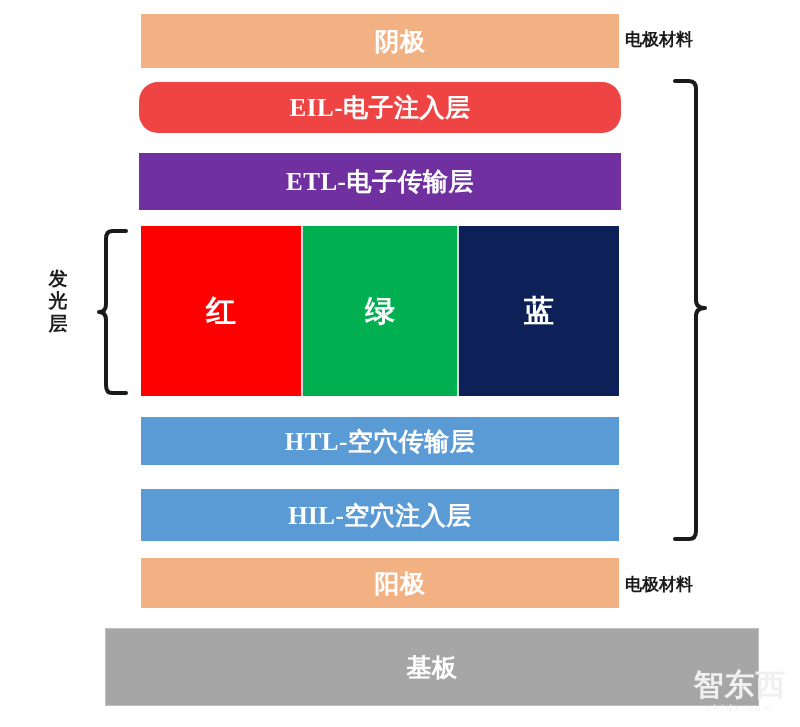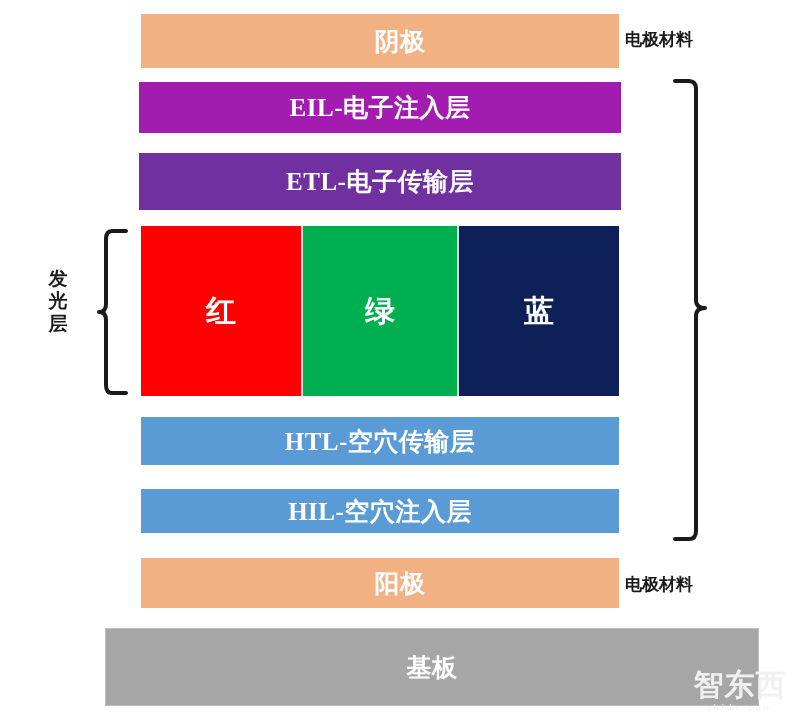--- a/index.html
+++ b/index.html
@@ -136,21 +136,21 @@
 </head>
 <body>
 
 <div id="diagram">
 
   <div class="layer electrode" style="left: 141px; top: 14px; width: 478px; height: 54px; background: rgb(242, 177, 131);">
     <span class="layer-label">阴极</span>
   </div>
   <div class="side-note" style="left:625px; top:28px;">电极材料</div>
 
-  <div class="layer purple" style="left: 139px; top: 82px; width: 482px; height: 51px; background: #a21caf;">
+  <div class="layer purple" style="left: 139px; top: 82px; width: 482px; height: 51px; background: #ef4444; border-radius: 19px;">
     <span class="layer-label">EIL-电子注入层</span>
   </div>
 
   <div class="layer purple" style="left: 139px; top: 153px; width: 482px; height: 57px; background: rgb(112, 48, 160);">
     <span class="layer-label">ETL-电子传输层</span>
   </div>
 
   <div class="emissive-row">
     <div class="subpixel red" style="background: rgb(254, 0, 0);">
       <span>红</span>
@@ -170,21 +170,21 @@
   </div>
 
   <svg class="brace" style="left:96px; top:228px;" width="32" height="168" viewBox="0 0 32 168">
     <path d="M30 3 H16 Q10 3 10 11 V76 Q10 84 3 84 Q10 84 10 92 V157 Q10 165 16 165 H30" fill="none" stroke="#1a1a1a" stroke-width="4" stroke-linecap="round" stroke-linejoin="round"></path>
   </svg>
 
   <div class="layer blue" style="left: 141px; top: 417px; width: 478px; height: 48px; background: rgb(91, 155, 213);">
     <span class="layer-label">HTL-空穴传输层</span>
   </div>
 
-  <div class="layer blue" style="left: 141px; top: 489px; width: 478px; height: 44px; background: rgb(91, 155, 213); text-align: right;">
+  <div class="layer blue" style="left: 141px; top: 489px; width: 478px; height: 52px; background: rgb(91, 155, 213); text-align: right;">
     <span class="layer-label">HIL-空穴注入层</span>
   </div>
 
   <svg class="brace" style="left:672px; top:78px;" width="36" height="464" viewBox="0 0 36 464">
     <path d="M3 3 H17 Q24 3 24 11 V222 Q24 230 33 230 Q24 230 24 238 V453 Q24 461 17 461 H3" fill="none" stroke="#1a1a1a" stroke-width="4" stroke-linecap="round" stroke-linejoin="round"></path>
   </svg>
 
   <div class="layer electrode" style="left: 141px; top: 558px; width: 478px; height: 50px; background: rgb(242, 177, 131);">
     <span class="layer-label">阳极</span>
   </div>

